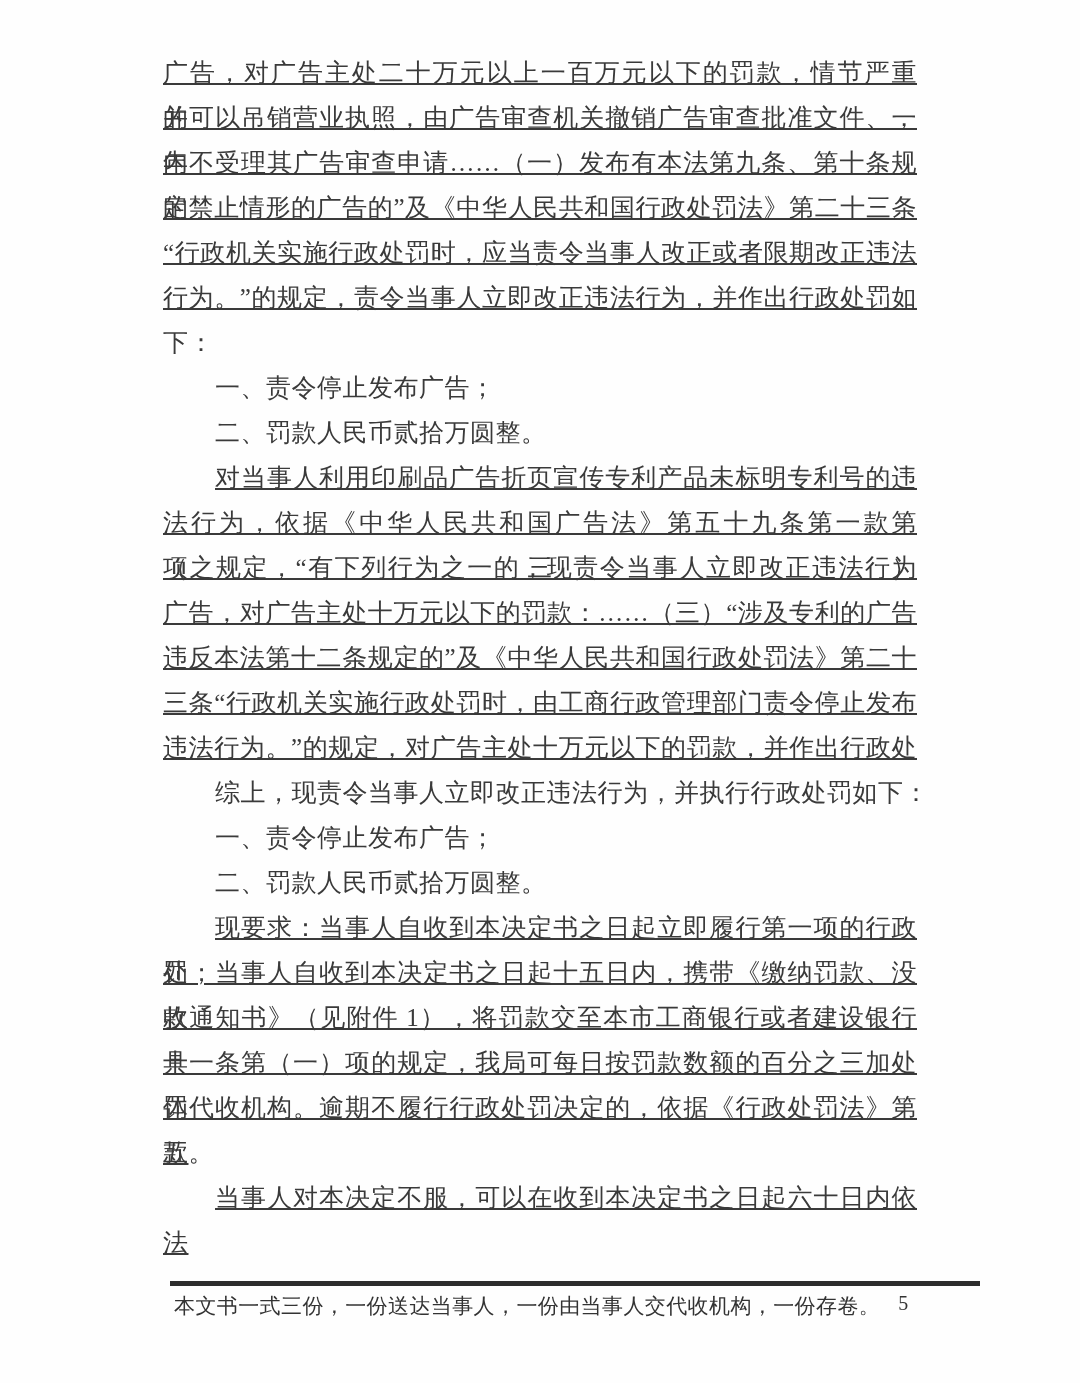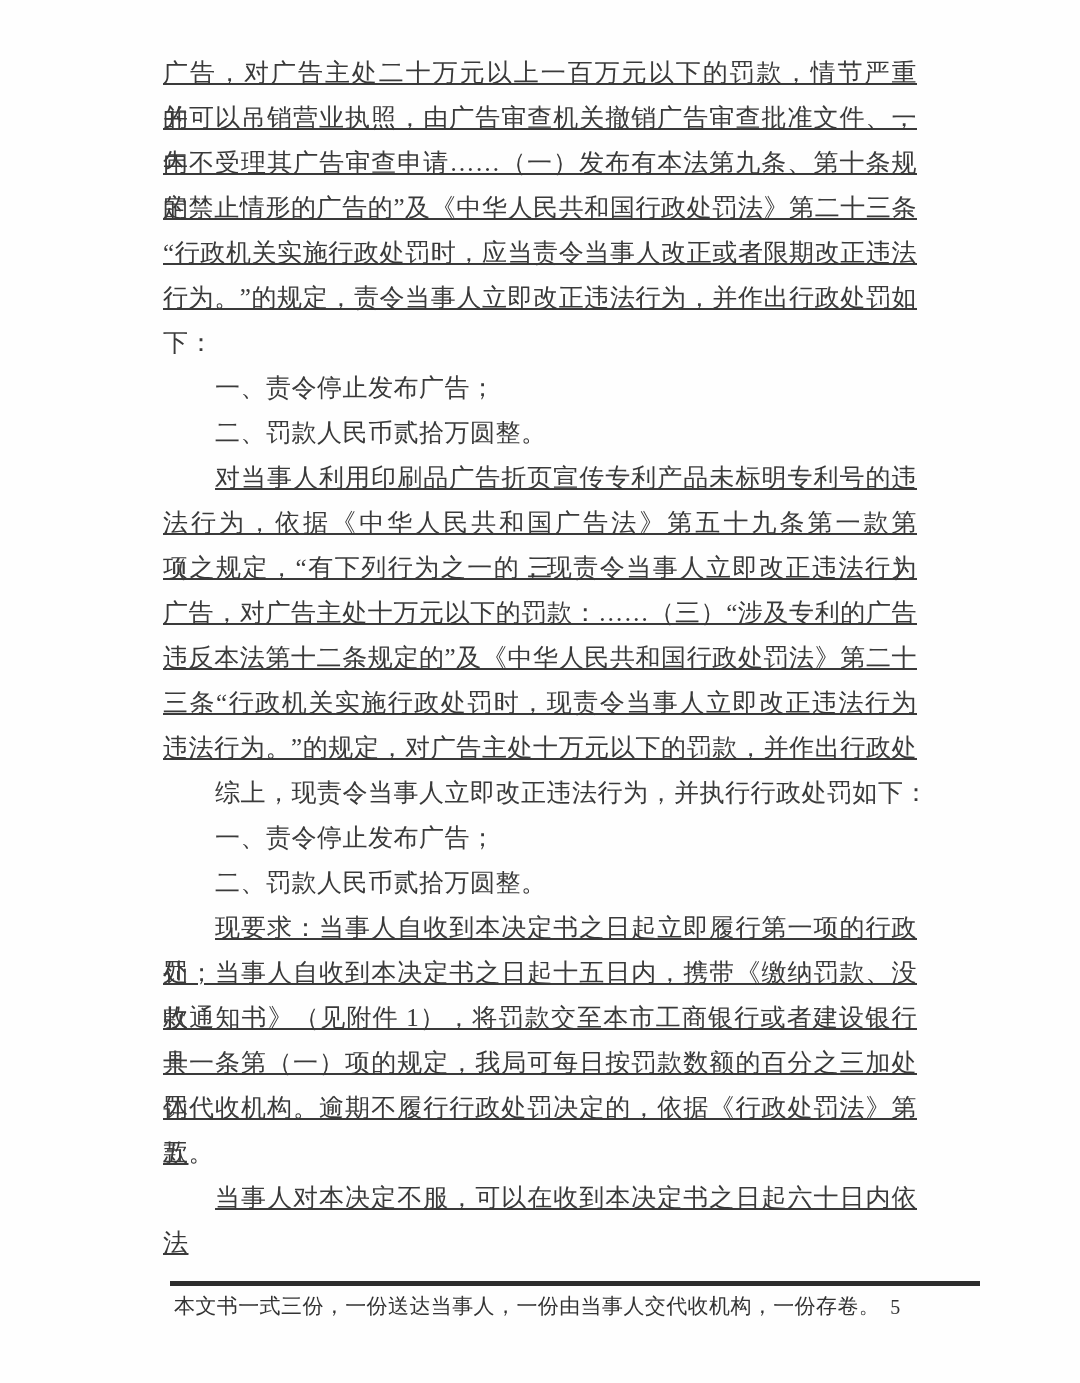--- a/index.html
+++ b/index.html
@@ -47,22 +47,22 @@
     width: 810px;
     height: 5px;
     background: #2d2d2d;
   }
   .footnote {
     position: absolute;
     left: 174px;
     top: 1291px;
     width: 800px;
     display: flex;
-    align-items: flex-end;
-    gap: 10px;
+    align-items: center;
+    gap: 18px;
   }
   .footnote-text {
     font-size: 21px;
     letter-spacing: 0.4px;
     line-height: 30px;
     color: #333333;
   }
   .page-number {
     font-size: 20px;
     line-height: 22px;
@@ -84,21 +84,21 @@
       <div class="doc-line justify">“行政机关实施行政处罚时，应当责令当事人改正或者限期改正违法</div>
       <div class="doc-line justify">行为。”的规定，责令当事人立即改正违法行为，并作出行政处罚如</div>
       <div class="doc-line">下：</div>
       <div class="doc-line indent">一、责令停止发布广告；</div>
       <div class="doc-line indent">二、罚款人民币贰拾万圆整。</div>
       <div class="doc-line indent justify">对当事人利用印刷品广告折页宣传专利产品未标明专利号的违</div>
       <div class="doc-line justify">法行为，依据《中华人民共和国广告法》第五十九条第一款第（三）</div>
       <div class="doc-line justify">项之规定，“有下列行为之一的，现责令当事人立即改正违法行为</div>
       <div class="doc-line justify">广告，对广告主处十万元以下的罚款：……（三）“涉及专利的广告</div>
       <div class="doc-line justify">违反本法第十二条规定的”及《中华人民共和国行政处罚法》第二十</div>
-      <div class="doc-line justify">三条“行政机关实施行政处罚时，现责令当事人立即改正违法行为</div>
+      <div class="doc-line justify">三条“行政机关实施行政处罚时，由工商行政管理部门责令停止发布</div>
       <div class="doc-line justify">违法行为。”的规定，对广告主处十万元以下的罚款，并作出行政处</div>
       <div class="doc-line indent">综上，现责令当事人立即改正违法行为，并执行行政处罚如下：</div>
       <div class="doc-line indent">一、责令停止发布广告；</div>
       <div class="doc-line indent">二、罚款人民币贰拾万圆整。</div>
       <div class="doc-line indent justify">现要求：当事人自收到本决定书之日起立即履行第一项的行政处</div>
       <div class="doc-line justify">罚；当事人自收到本决定书之日起十五日内，携带《缴纳罚款、没收</div>
       <div class="doc-line justify">款通知书》（见附件 1），将罚款交至本市工商银行或者建设银行具</div>
       <div class="doc-line justify">十一条第（一）项的规定，我局可每日按罚款数额的百分之三加处罚</div>
       <div class="doc-line justify">体代收机构。逾期不履行行政处罚决定的，依据《行政处罚法》第五</div>
       <div class="doc-line">款。</div>

